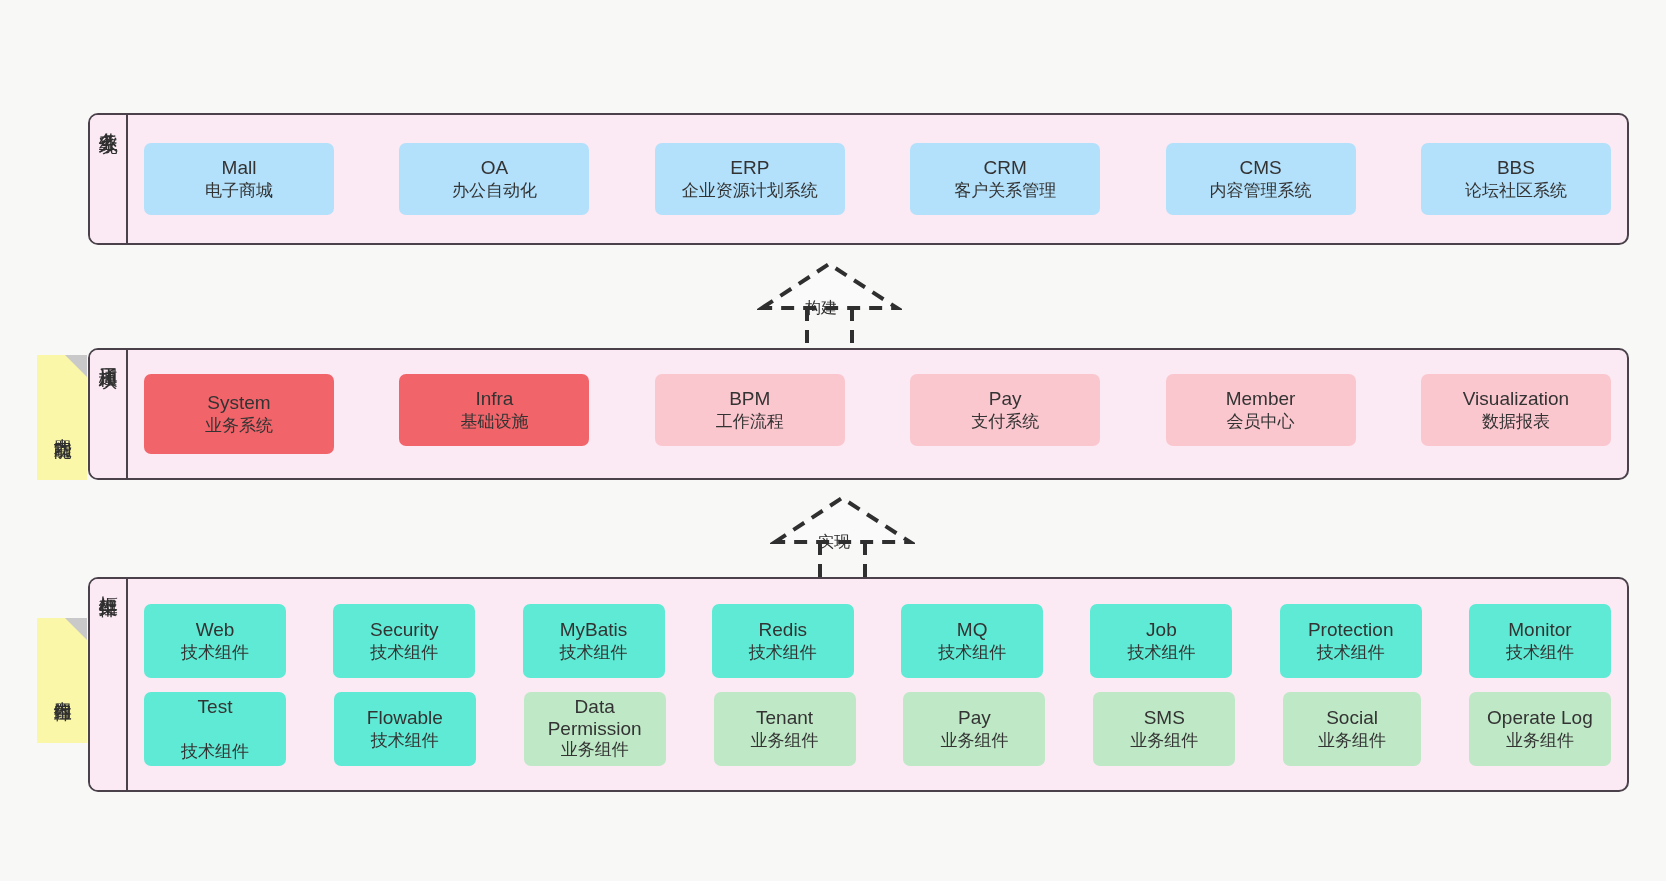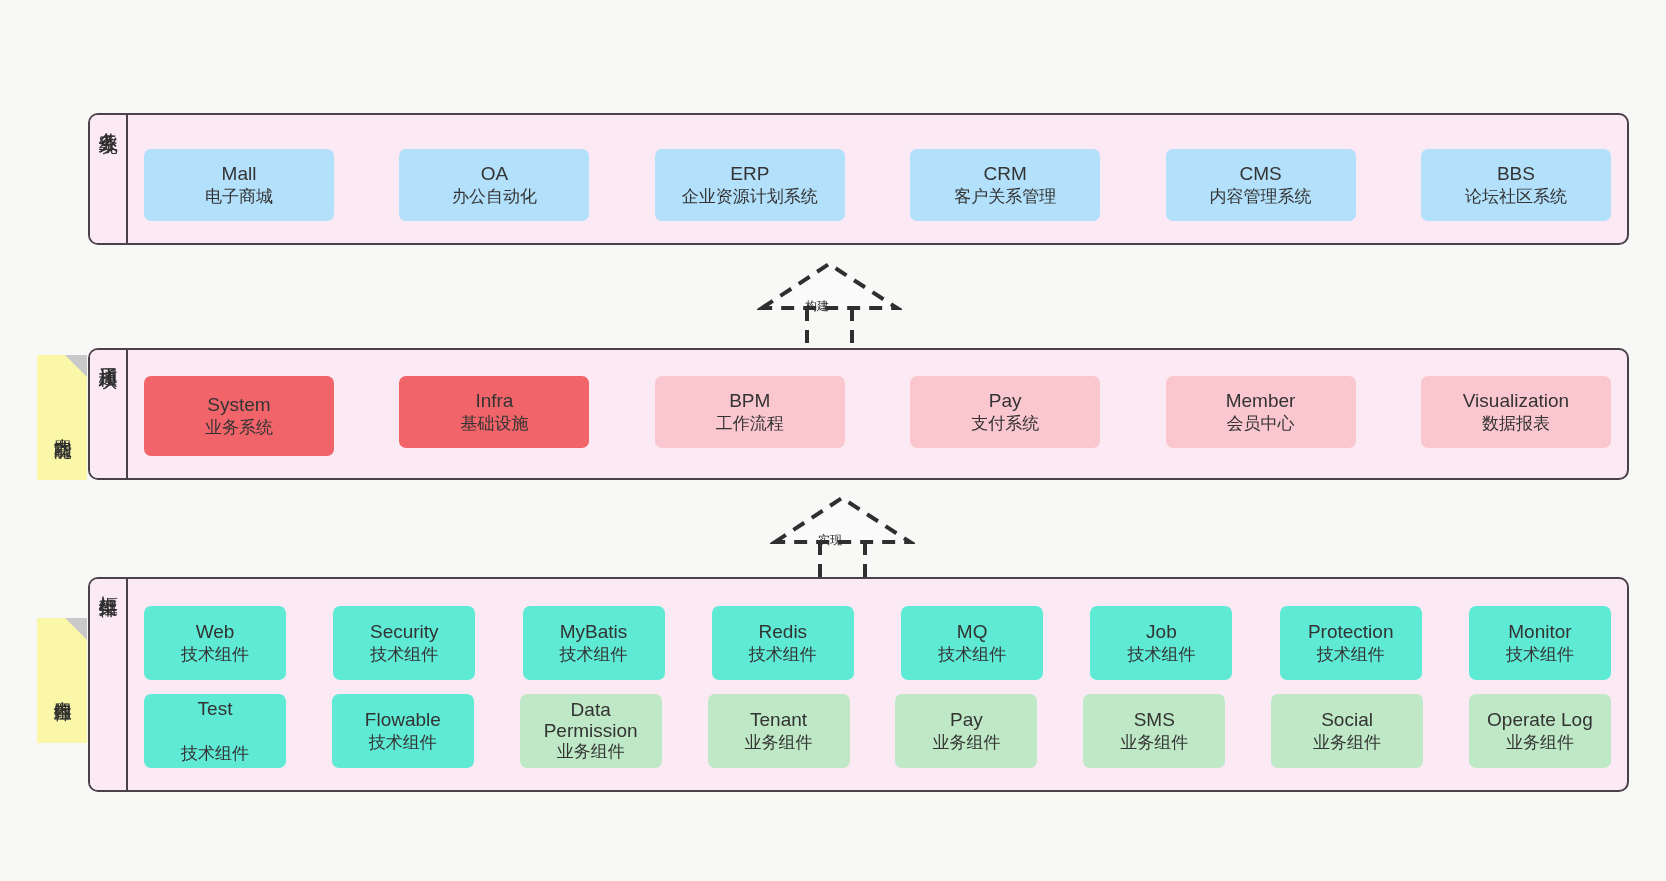--- a/index.html
+++ b/index.html
@@ -52,21 +52,21 @@
     line-height: 1.18;
     letter-spacing: 1px;
     color: #2f2f2f;
     white-space: nowrap;
   }
 
   .layer-body {
     flex: 1 1 auto;
     display: flex;
     flex-direction: column;
-    justify-content: flex-end;
+    justify-content: center;
     padding: 22px 16px;
     box-sizing: border-box;
     gap: 14px;
   }
 
   .row {
     display: flex;
     gap: 0;
     justify-content: space-between;
   }
@@ -122,21 +122,21 @@
     border-left: 22px solid transparent;
     border-top: 22px solid #c9c9c9;
   }
 
   
   .arrow {
     position: absolute;
   }
   .arrow .a-label {
     position: absolute;
-    font-size: 12px;
+    font-size: 16px;
     color: #2f2f2f;
     white-space: nowrap;
     background: transparent;
   }
 </style>
 </head>
 <body>
 
 <div class="canvas">
 
@@ -295,21 +295,21 @@
           <div class="n-cn">业务组件</div>
         </div>
         <div class="node lightgreen" style="width:142px;height:74px;">
           <div class="n-en">Pay</div>
           <div class="n-cn">业务组件</div>
         </div>
         <div class="node lightgreen" style="width:142px;height:74px;">
           <div class="n-en">SMS</div>
           <div class="n-cn">业务组件</div>
         </div>
-        <div class="node lightgreen" style="width:152px;height:74px;">
+        <div class="node lightgreen" style="width:138px;height:74px;">
           <div class="n-en">Social</div>
           <div class="n-cn">业务组件</div>
         </div>
         <div class="node lightgreen" style="width:142px;height:74px;">
           <div class="n-en">Operate Log</div>
           <div class="n-cn">业务组件</div>
         </div>
       </div>
 
     </div>

